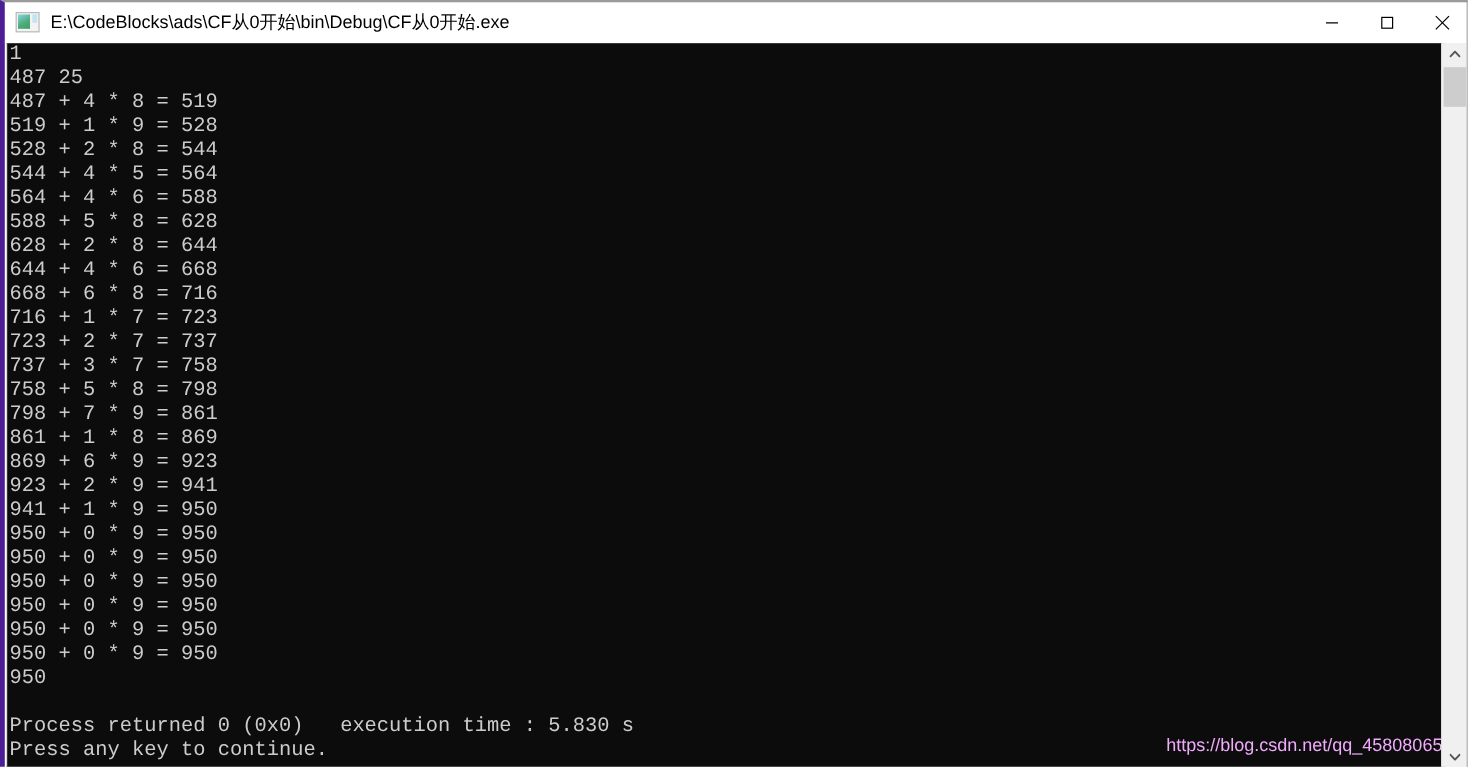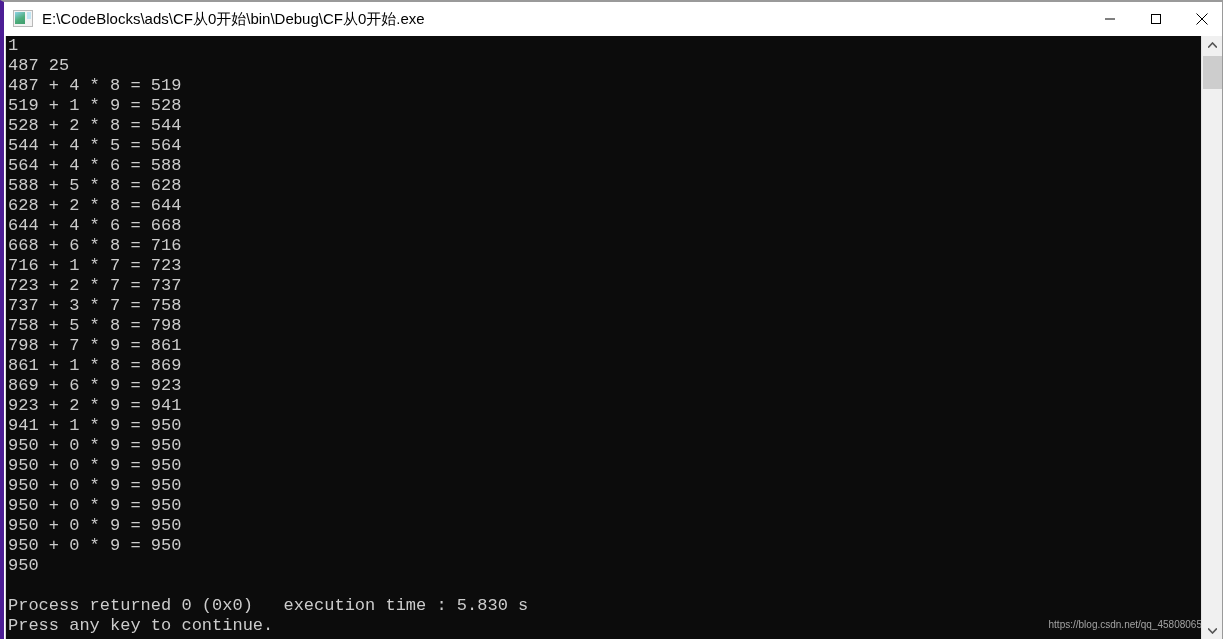--- a/index.html
+++ b/index.html
@@ -81,22 +81,22 @@
     color:#cccccc;
     white-space:pre;
     letter-spacing:0px;
   }
 
   
   #watermark {
     position:absolute;
     right:3px; bottom:10px;
     font-family:"Liberation Sans", sans-serif;
-    font-size:10px;
-    color:#a3a3a3;
+    font-size:15px;
+    color:#f0abfc;
     white-space:nowrap;
     pointer-events:none;
   }
 
   
   #scrollbar {
     position:absolute; right:0px; top:34px;
     width:21px; height:604px;
     background:#f0f0f0;
     border-left:1px solid #e4e4e4;

